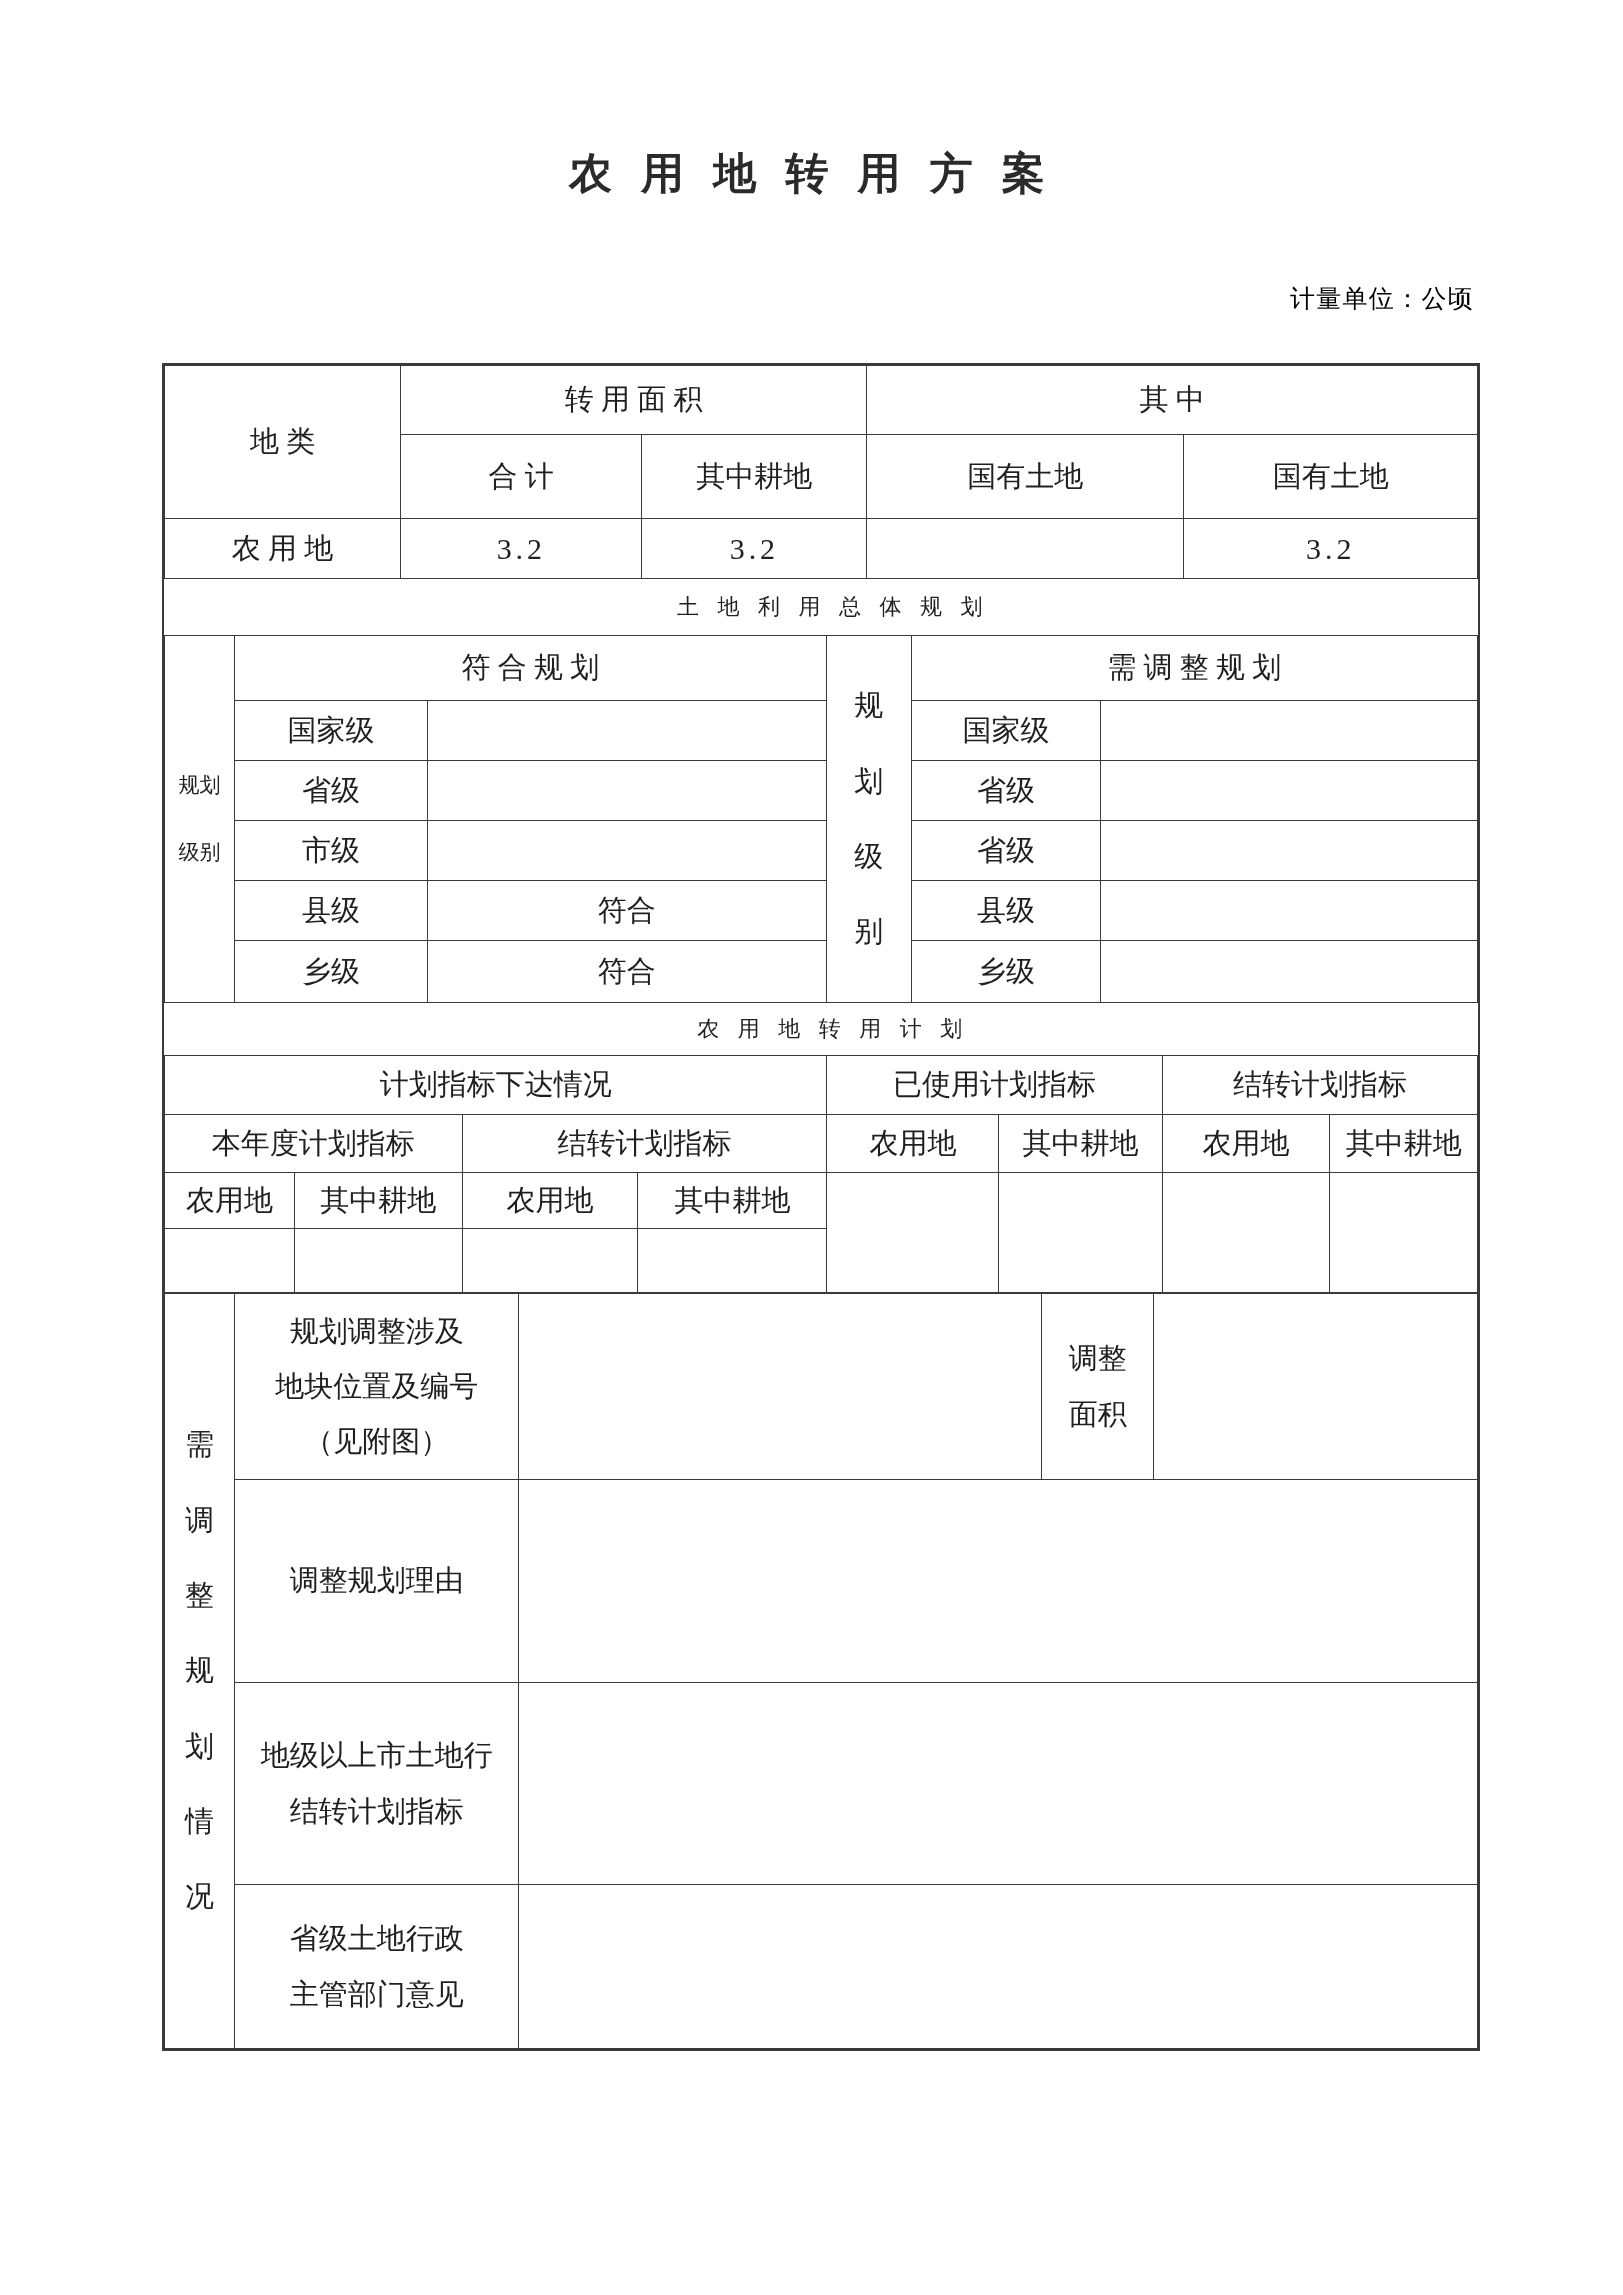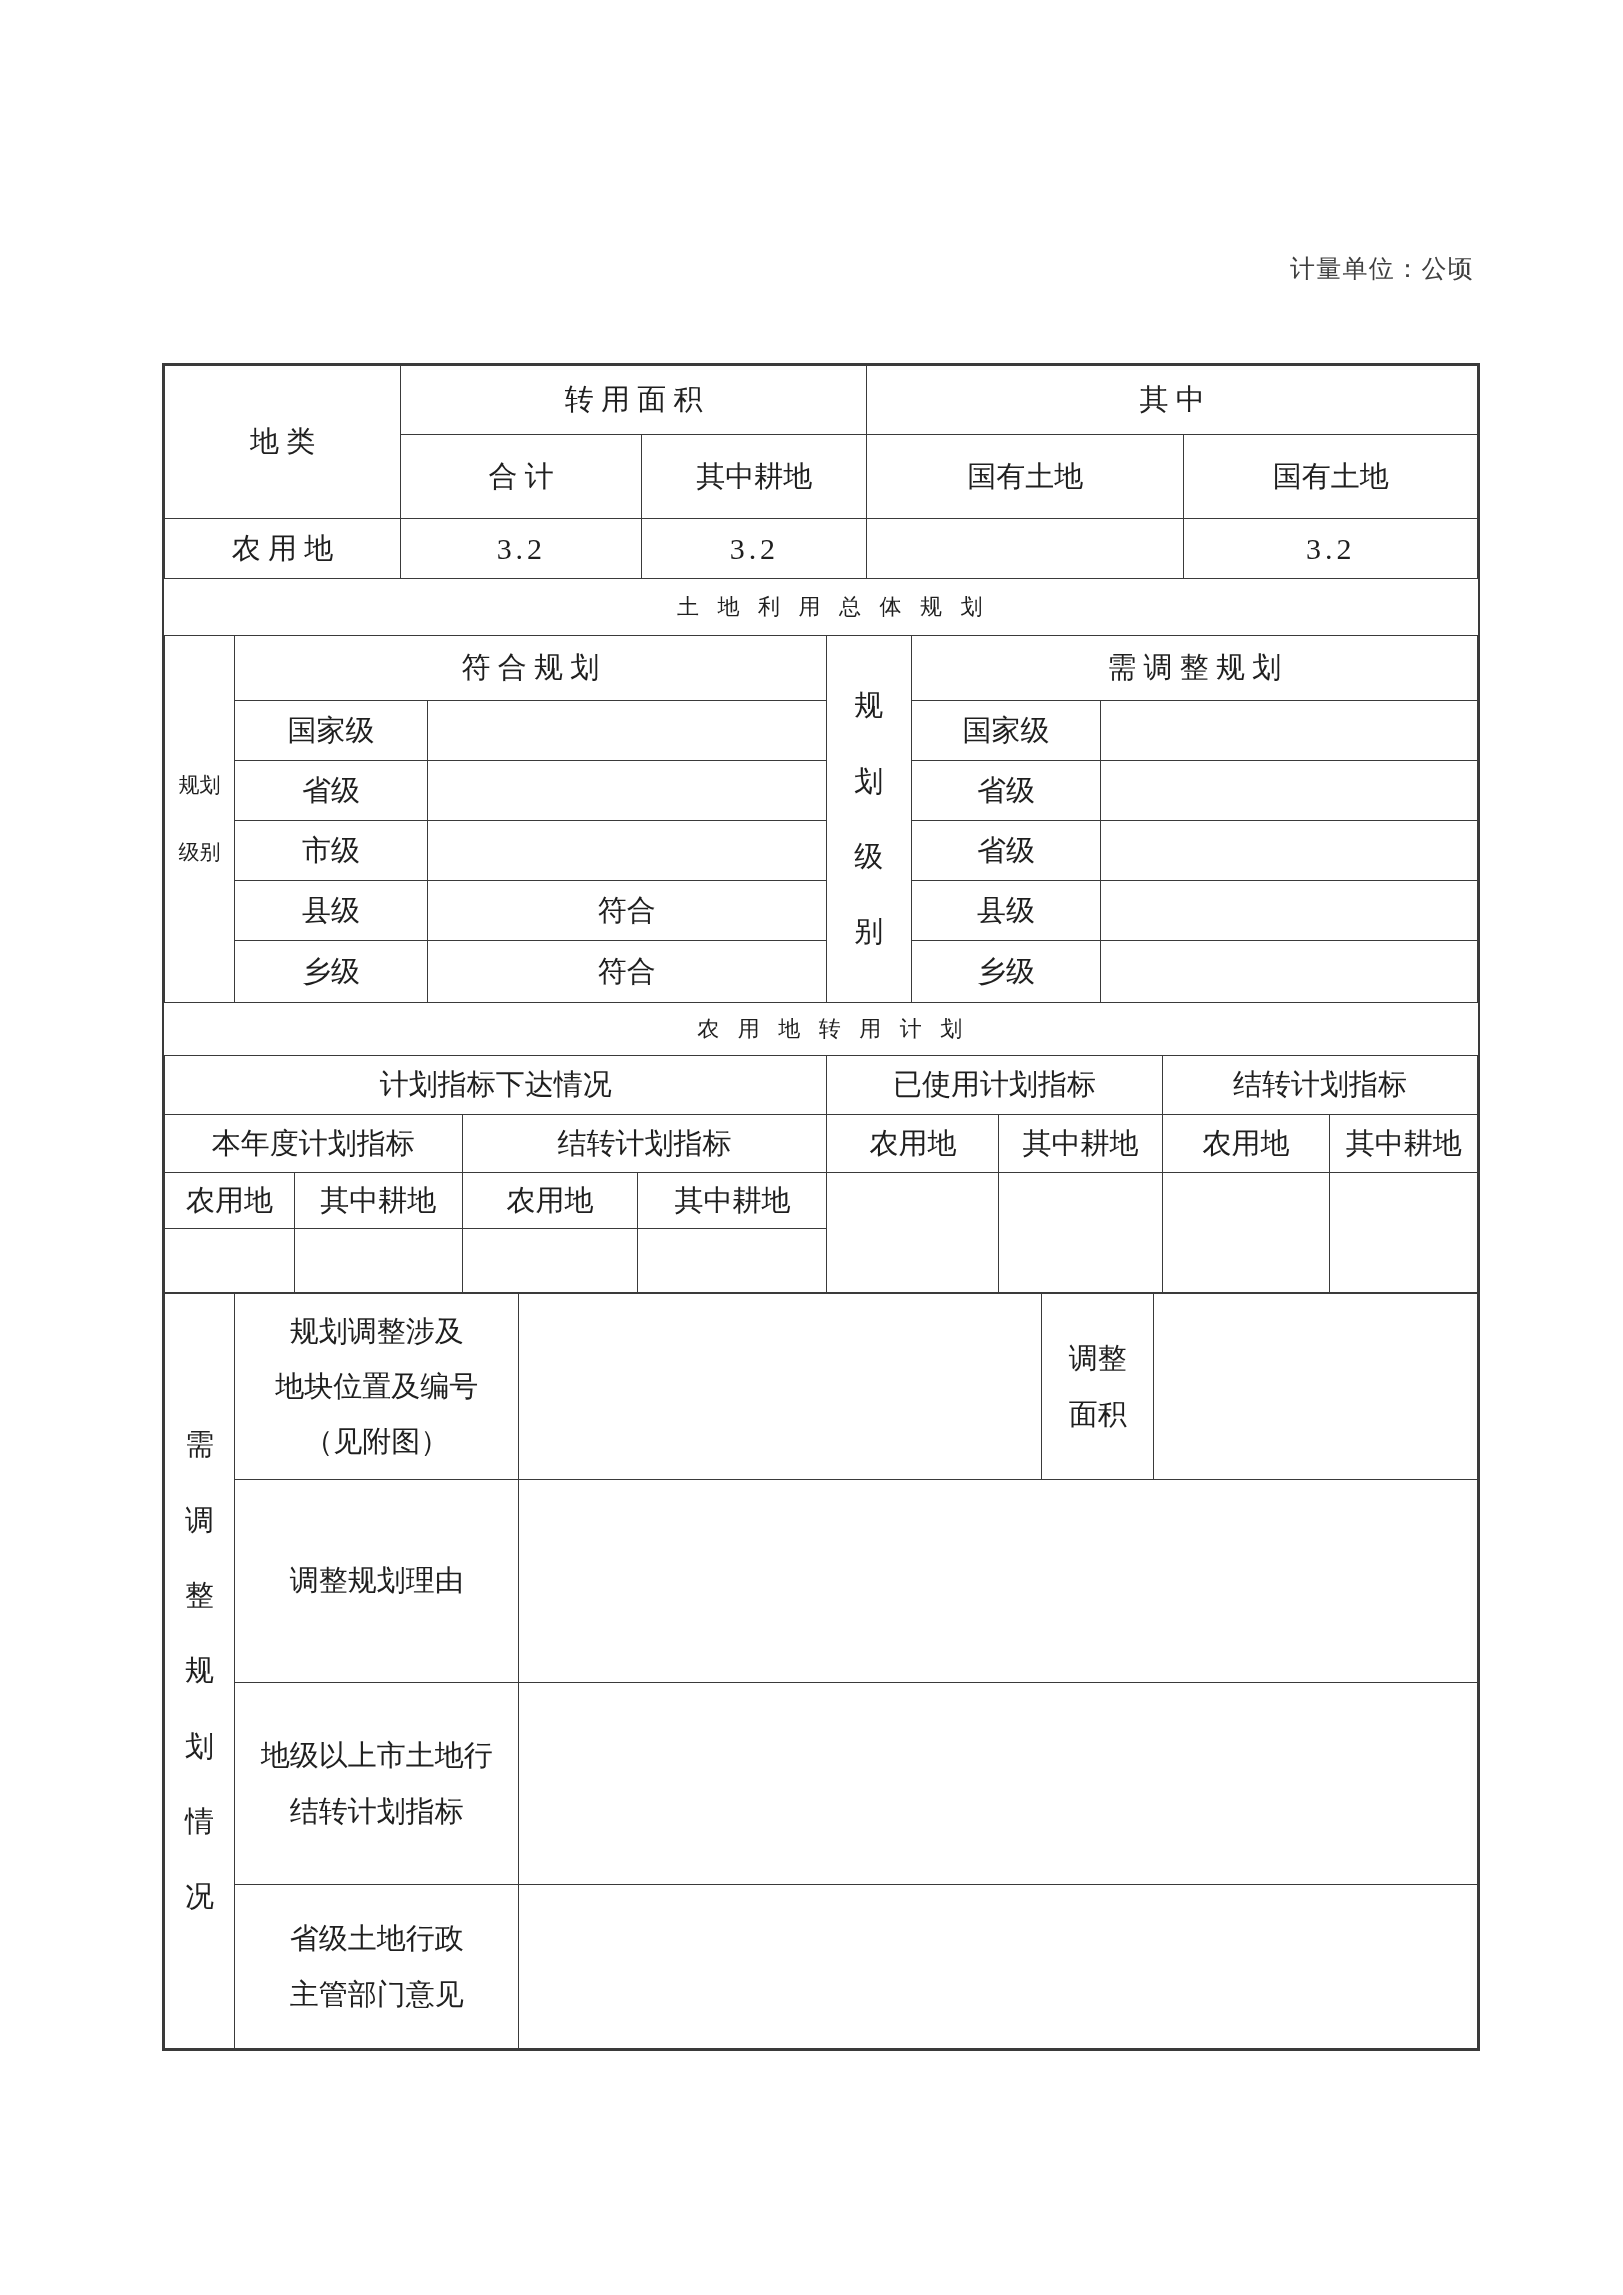--- a/index.html
+++ b/index.html
@@ -16,22 +16,22 @@
   }
   .page{position:relative;width:1623px;height:2295px;background:var(--paper);overflow:hidden;}
 
   .doc-title{
     position:absolute;top:145px;left:0;width:100%;
     text-align:center;
     font-size:43px;font-weight:700;letter-spacing:9.2px;
     color:#2a2a2a;
   }
   .unit-label{
-    position:absolute;top:252px;right:149px;
-    font-size:25px;letter-spacing:1.3px;color:#404040;
+    position:absolute;top:282px;right:149px;
+    font-size:25px;letter-spacing:1.3px;color:#000000;
   }
 
   .form{
     position:absolute;left:162px;top:363px;width:1314px;
     border:2.6px solid var(--line);
     background:var(--paper);
   }
   table.sec{border-collapse:collapse;width:100%;table-layout:fixed;}
   td{
     border:1.3px solid var(--line);
@@ -49,20 +49,21 @@
   .vside{white-space:pre-line;line-height:2.6;font-size:29px;}
   .vside2{white-space:pre-line;line-height:3.2;font-size:21px;}
   .num{font-size:30px;letter-spacing:3.9px;margin-top:32px;}
   .lbl-multi{white-space:pre-line;line-height:1.9;font-size:29px;}
 </style>
 </head>
 <body>
 
 <div class="page">
 
+  <div class="doc-title">农 用 地 转 用 方 案</div>
   <div class="unit-label">计量单位：公顷</div>
 
   <div class="form">
 
     <table class="sec">
       <colgroup>
         <col style="width:17.98%">
           <col style="width:18.38%">
           <col style="width:17.13%">
         <col style="width:24.15%">

